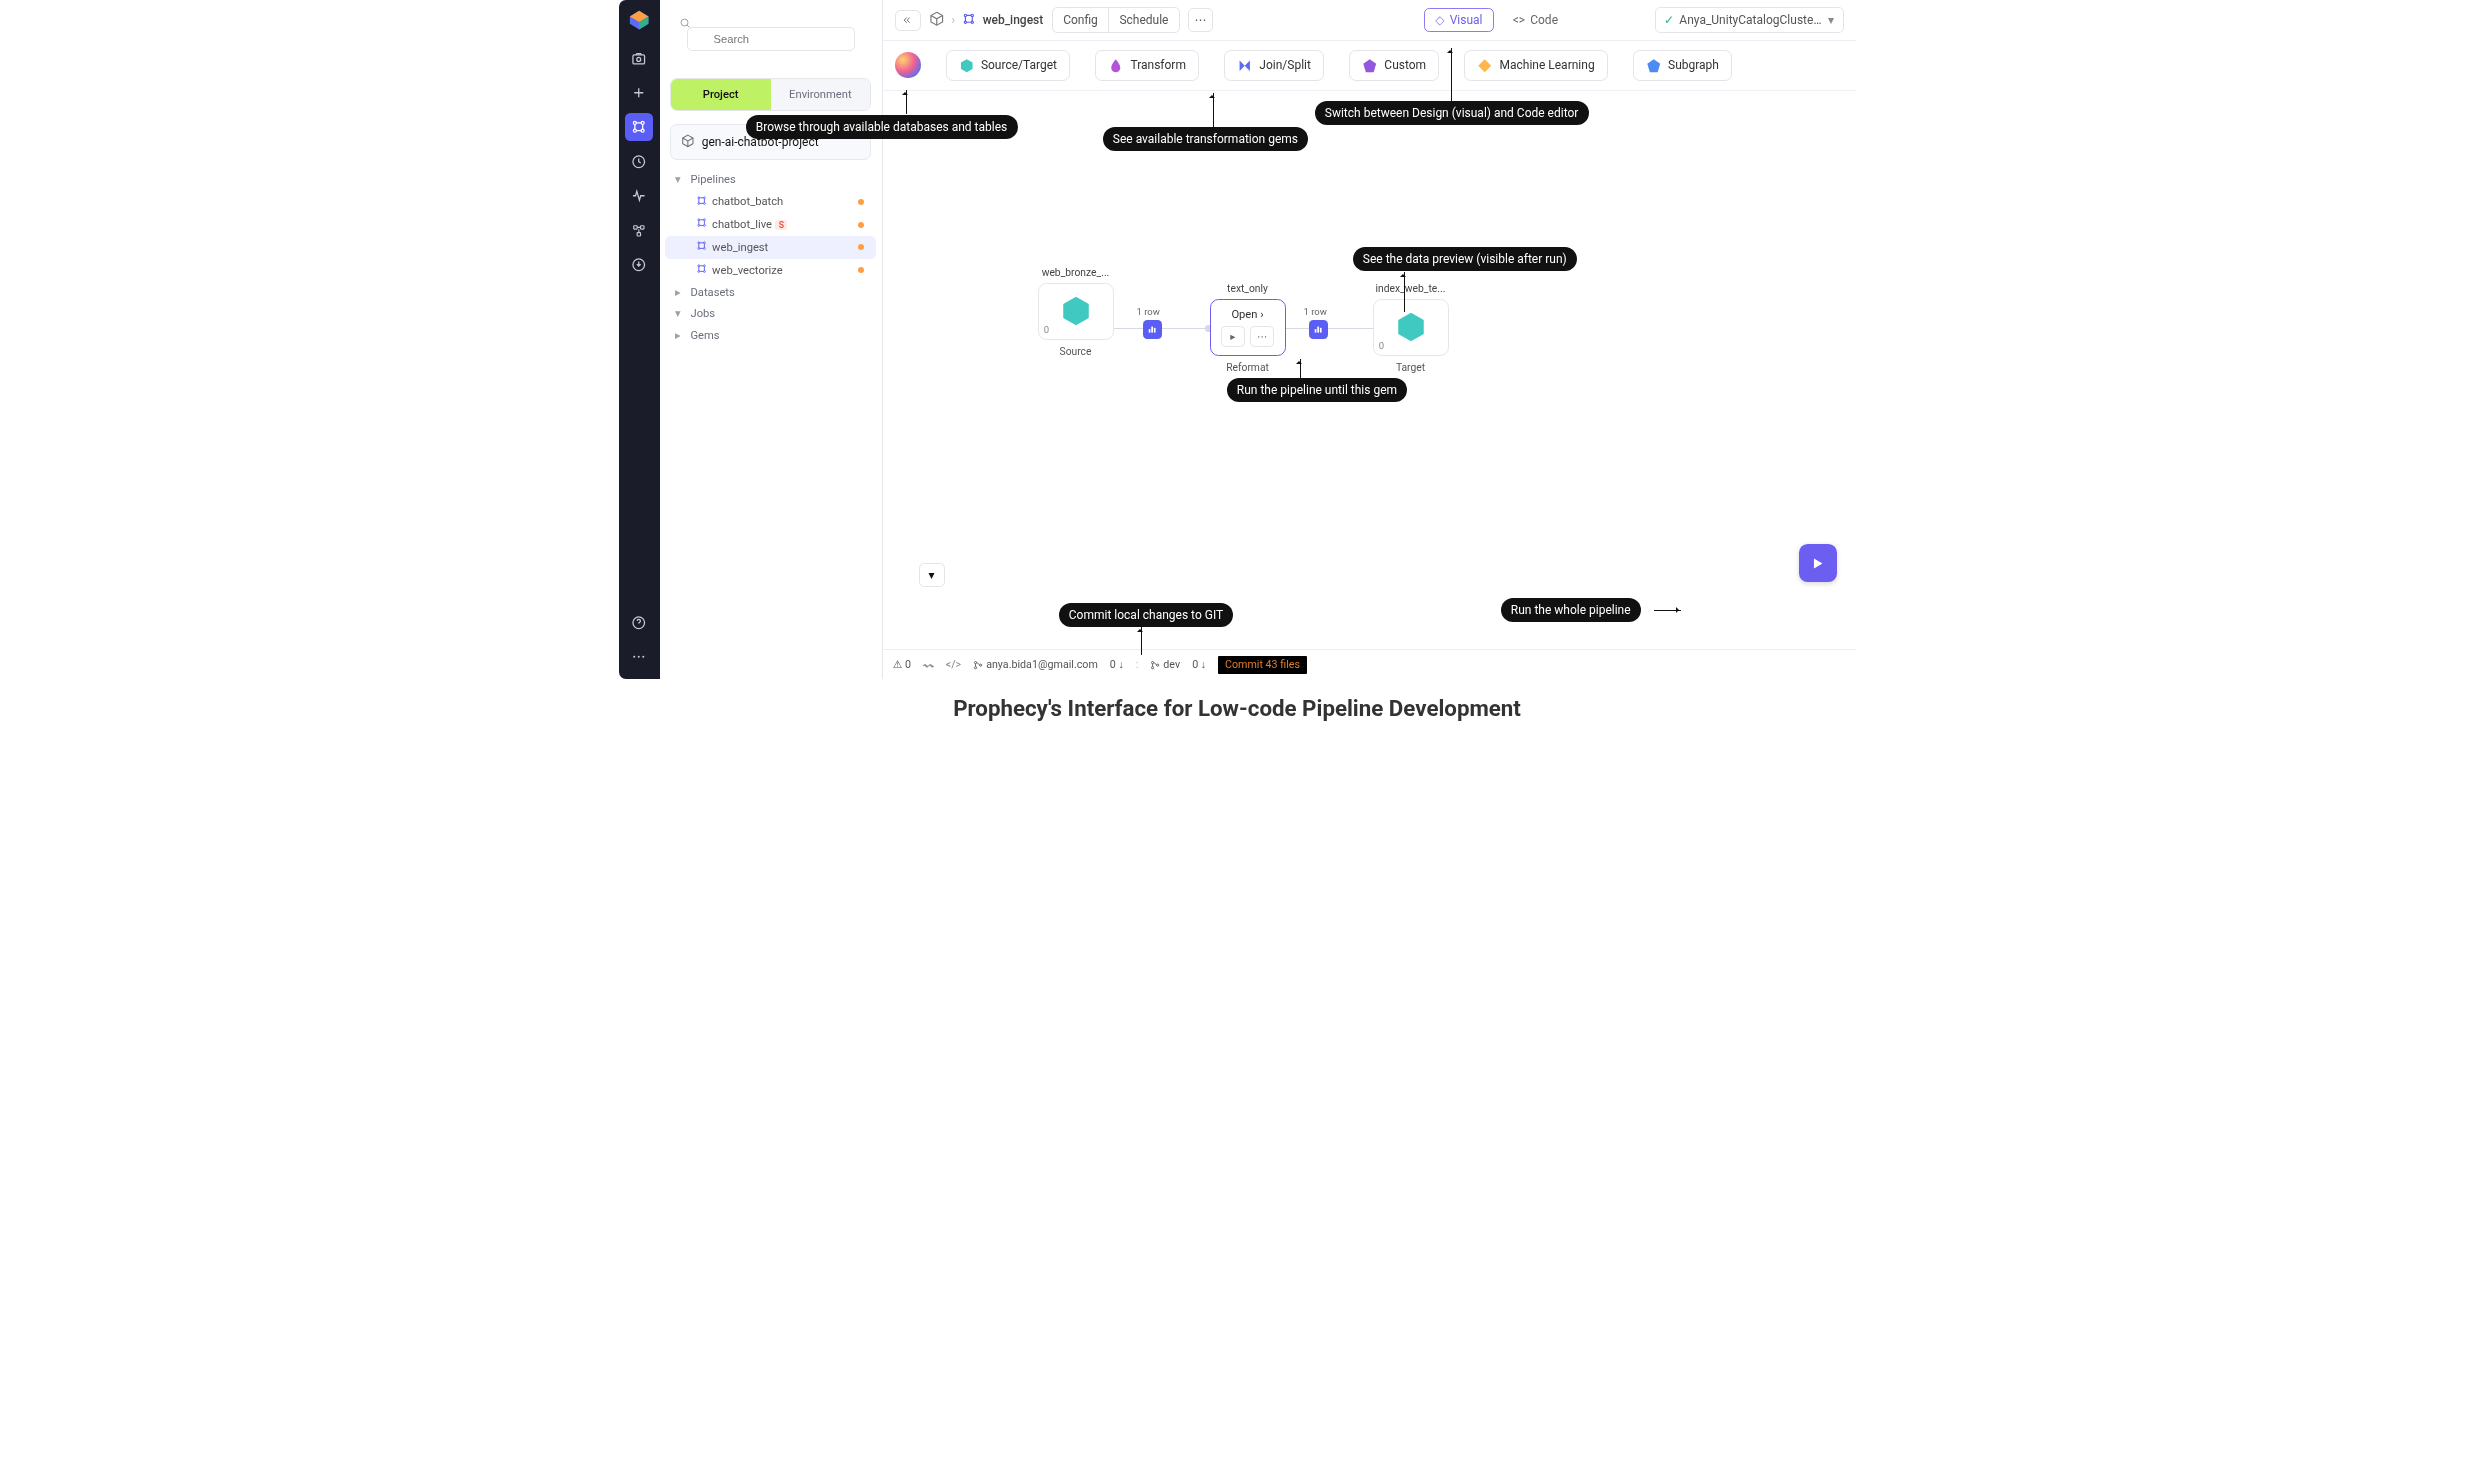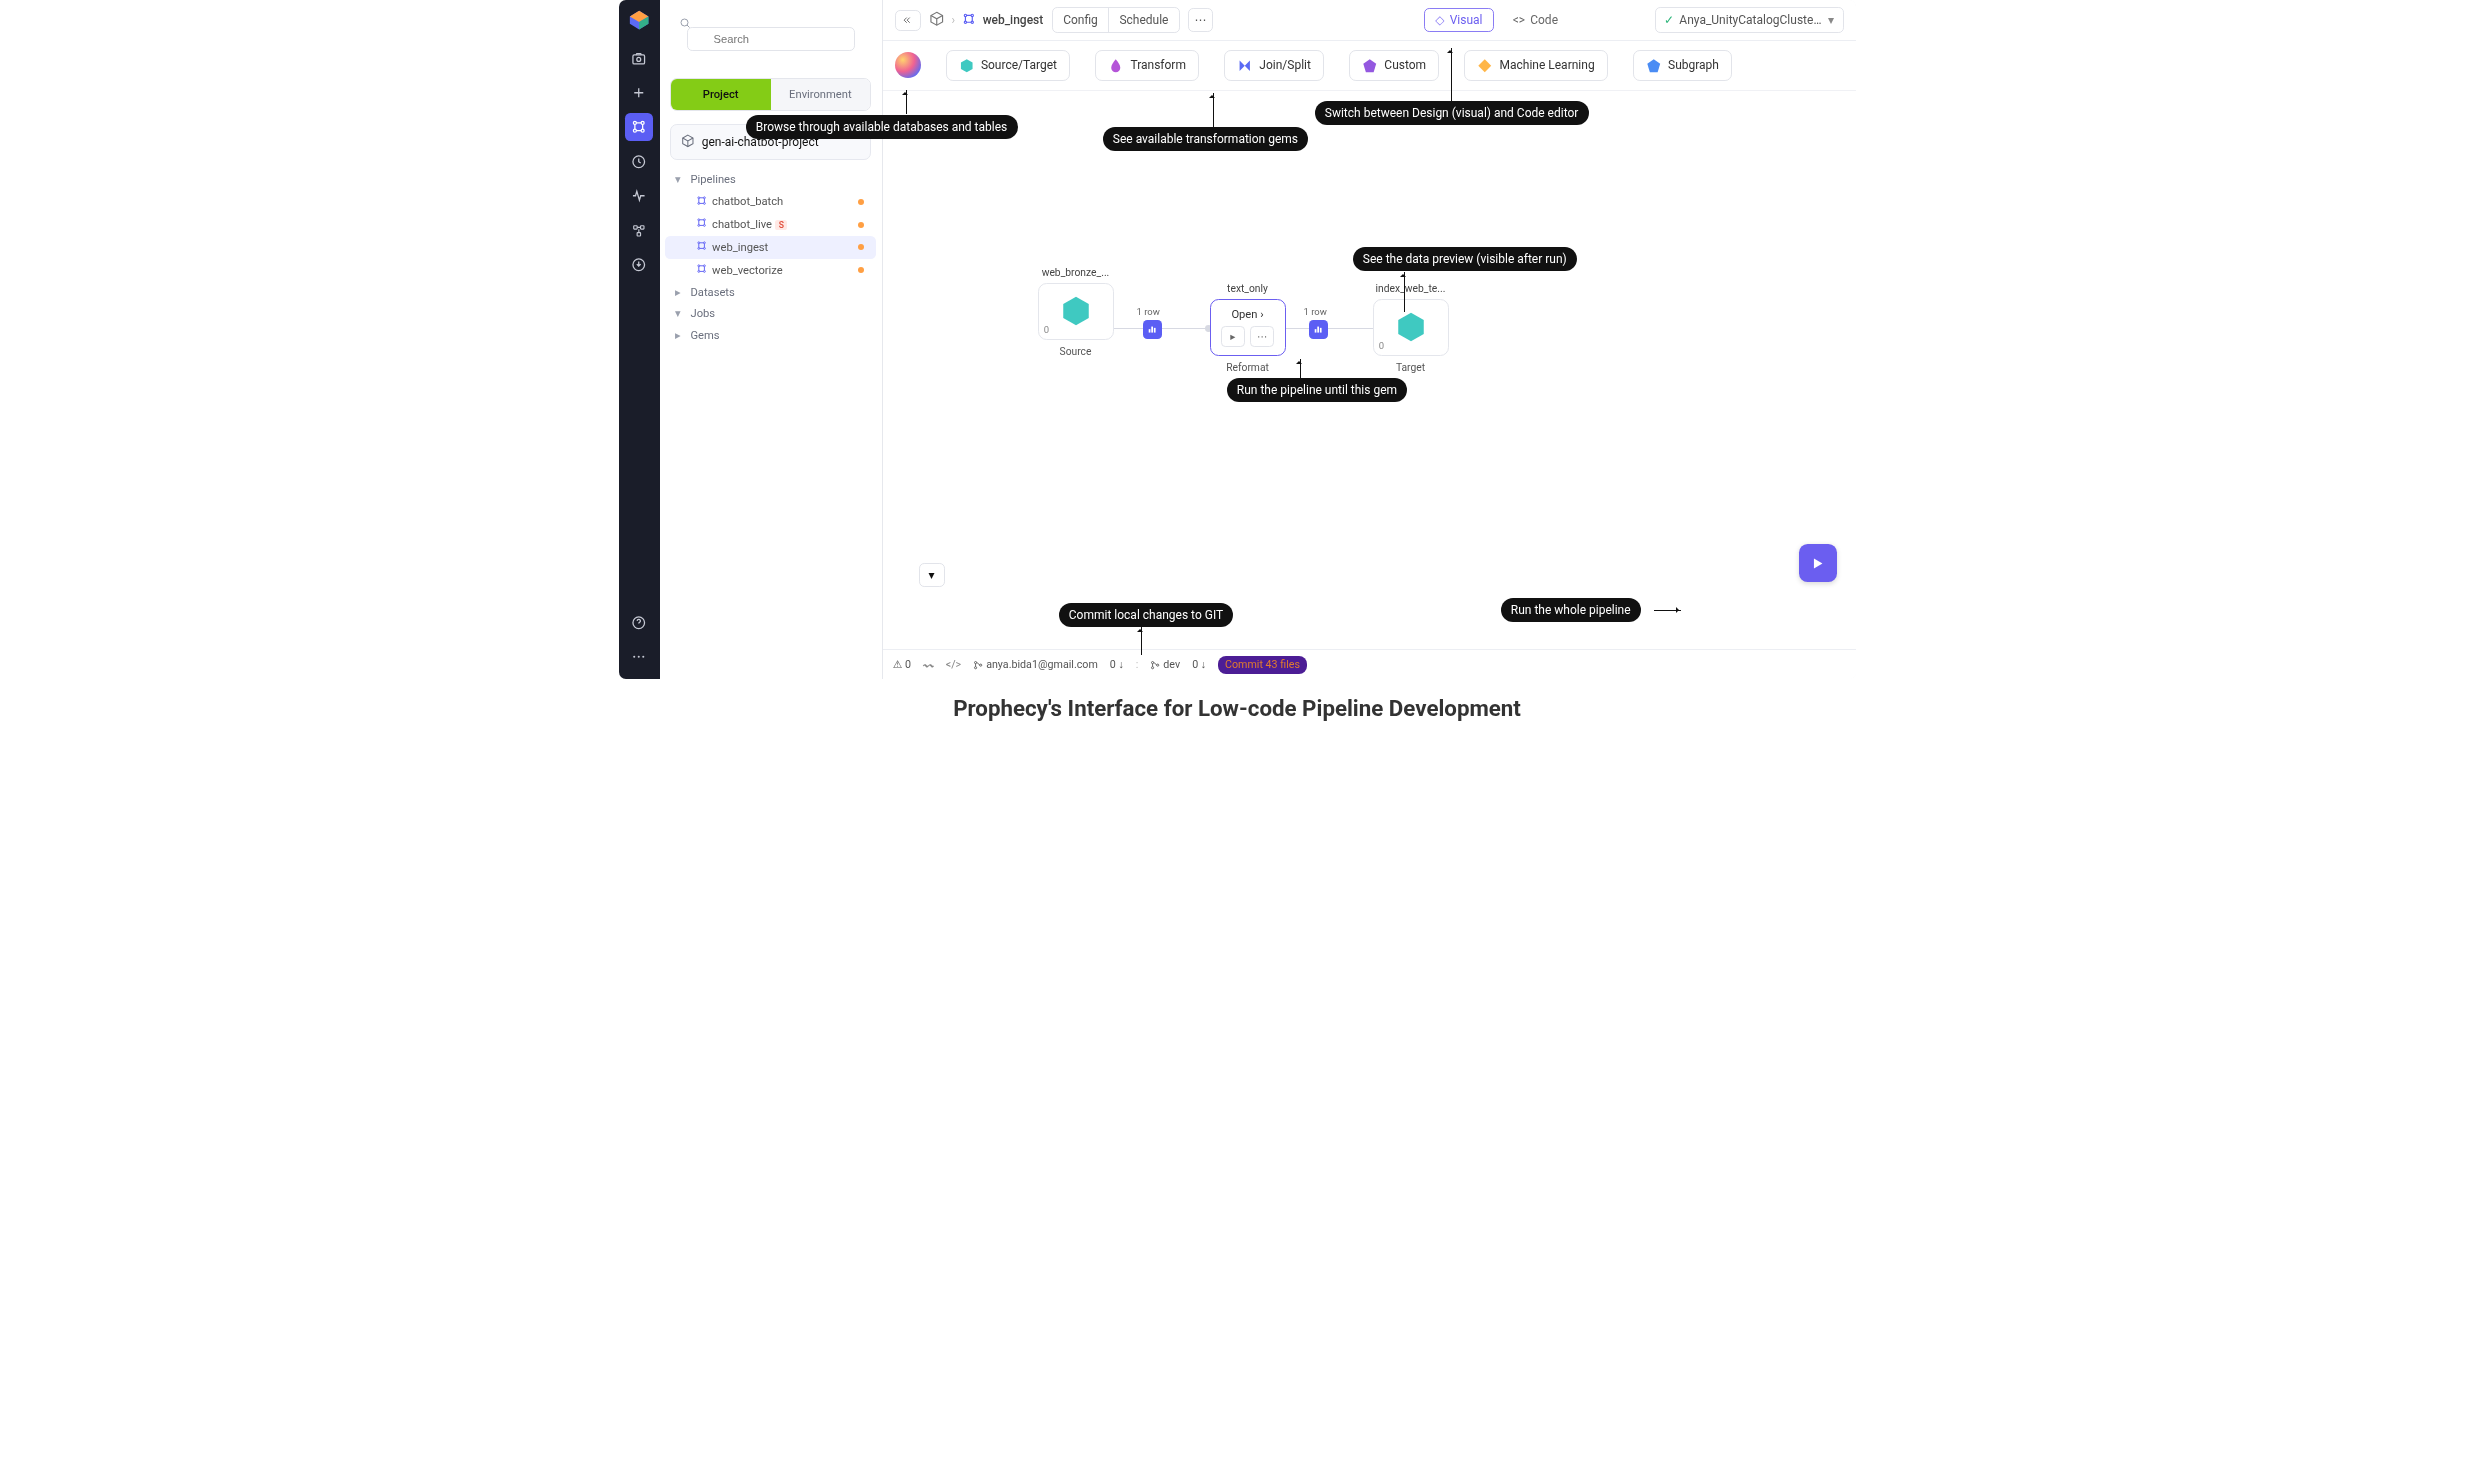--- a/index.html
+++ b/index.html
@@ -12,21 +12,21 @@
   .rail-btn.active { background:#5b5ef4; color:#fff; }
   .rail-spacer { flex:1; }
   
   .sidebar { width:223px; background:#fff; border-right:0.9px solid #e6e8ed; display:flex; flex-direction:column; }
   .search-wrap { padding:27px; }
   .search { width:100%; border:0.9px solid #e2e4ea; border-radius:5.2px; padding:5.2px 26px; font-size:11.2px; color:#555; background:#fff; }
   .search-wrap { position:relative; }
   .search-icon { position:absolute; left:19px; top:17px; color:#9aa0ad; }
   .tabs { display:flex; margin:0 10.3px 8.6px; border:0.9px solid #e4e6ec; border-radius:6.9px; overflow:hidden; }
   .tab { flex:1; text-align:center; padding:8.6px 0; font-size:11.2px; cursor:pointer; background:#f5f6f9; color:#6a6f7d; }
-  .tab.active { background:#84cc16; color:#111; font-weight:500;}
+  .tab.active { background:#bef264; color:#111; font-weight:500;}
   .project-box { margin:5.2px 10.3px 8.6px; border:0.9px solid #e6e8ef; border-radius:6.9px; padding:8.6px 10.3px; display:flex; align-items:center; gap:6.9px; background:#f8f9fc; }
   .cube-icon { color:#6a6f7d; }
   .tree { padding:0 5.2px 0 5.2px; font-size:11.2px; overflow:auto; flex:1;}
   .tree-row { display:flex; align-items:center; gap:5.2px; padding:4.3px 10.3px; color:#555; border-radius:5.2px; position:relative;}
   .tree-row .label { flex:1; }
   .tree-row.group { color:#6a6f7d; font-weight:400; }
   .tree-row.item { padding-left:31px; cursor:pointer; }
   .tree-row.item.active { background:#eef0ff; }
   .chev { width:10.3px; color:#9aa0ad; }
   .pipe-ic { color:#5b5ef4; }
@@ -68,21 +68,21 @@
   .edge::after { content:''; position:absolute; right:-1.7px; top:-2.6px; width:6.9px;height:6.9px; border-radius:50%; background:#d7d9e2;}
   .edge::before { content:''; position:absolute; left:-1.7px; top:-2.6px; width:6.9px;height:6.9px; border-radius:50%; background:#d7d9e2;}
   .rowbadge { position:absolute; font-size:9.5px; color:#666; background:transparent;}
   .chartlet { position:absolute; width:19px; height:19px; background:#5b5ef4; border-radius:4.3px; display:flex; align-items:center; justify-content:center; color:#fff; font-size:9.5px;}
   
   .run-fab { position:absolute; right:19px; bottom:67px; width:38px; height:38px; border-radius:8.6px; background:#6b5ef0; color:#fff; display:flex;align-items:center;justify-content:center; cursor:pointer; box-shadow:0 1.7px 5.2px rgba(0,0,0,.15);}
   .drop-fab { position:absolute; left:36px; bottom:62px; width:26px; height:24px; border:0.9px solid #e2e4ea; border-radius:5.2px; background:#fff; display:flex;align-items:center;justify-content:center; cursor:pointer;}
   
   .footer { display:flex; align-items:center; gap:12px; padding:5.2px 10.3px; border-top:0.9px solid #eceef3; font-size:10.7px; color:#555; background:#fff;}
   .footer .sep { color:#bbb; }
-  .commit { color:#e07b2f; background:#4c1d95; padding:2.6px 6.9px; border-radius:8px; }
+  .commit { color:#e07b2f; background:#000000; padding:2.6px 6.9px; border-radius:1px; }
   
   .callout { position:absolute; background:#111; color:#fff; padding:5.2px 10.3px; border-radius:12px; font-size:12px; white-space:nowrap; }
   .arrow-v { position:absolute; width:0.9px; background:#111; }
   .arrow-v::after { content:''; position:absolute; left:-3.4px; top:-0.9px; border:3.9px solid transparent; border-bottom-color:#111; }
   .arrow-h { position:absolute; height:0.9px; background:#111; }
   .arrow-h::after { content:''; position:absolute; right:-0.9px; top:-3.4px; border:3.9px solid transparent; border-left-color:#111; }
   .caption { text-align:center; font-size:22.3px; font-weight:700; color:#333; padding:15.5px 0 20.6px; }
   .page-wrap { width:1237px; margin:0 auto; }
 </style>
 </head>

